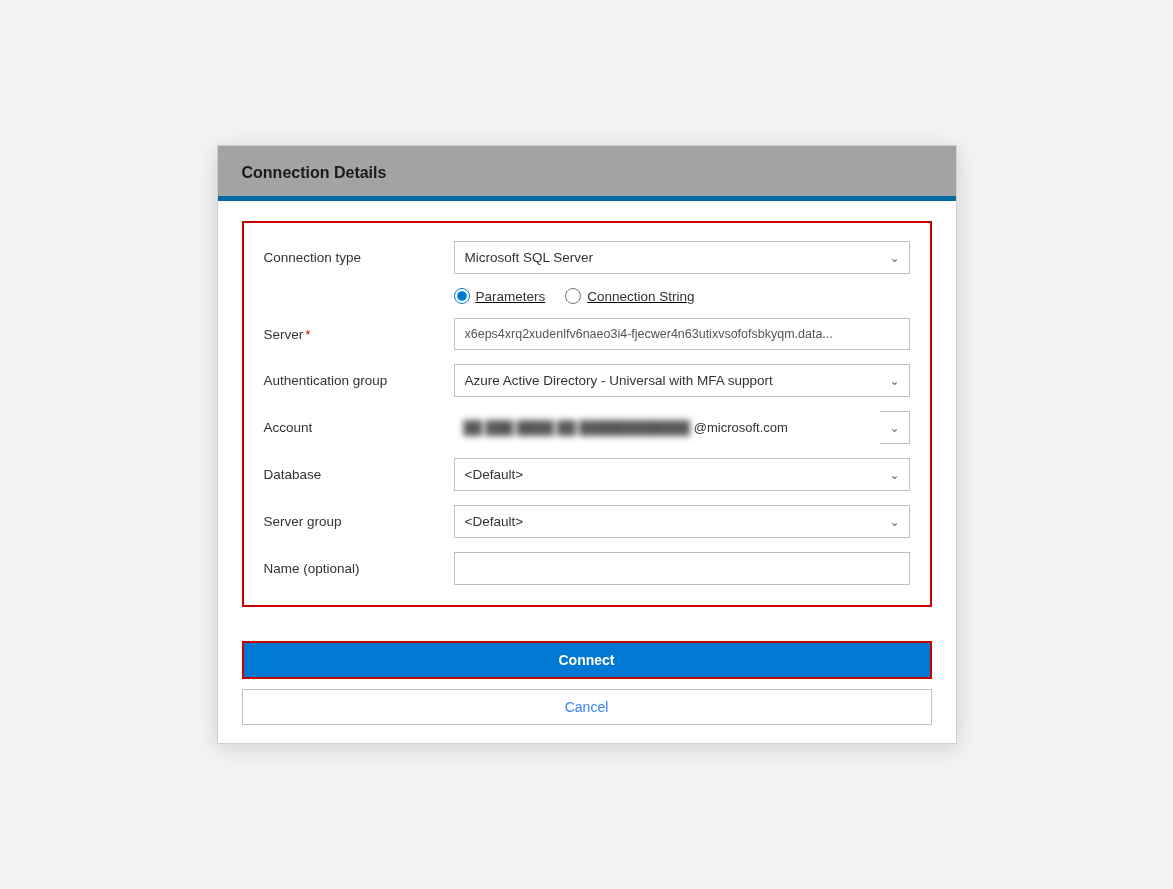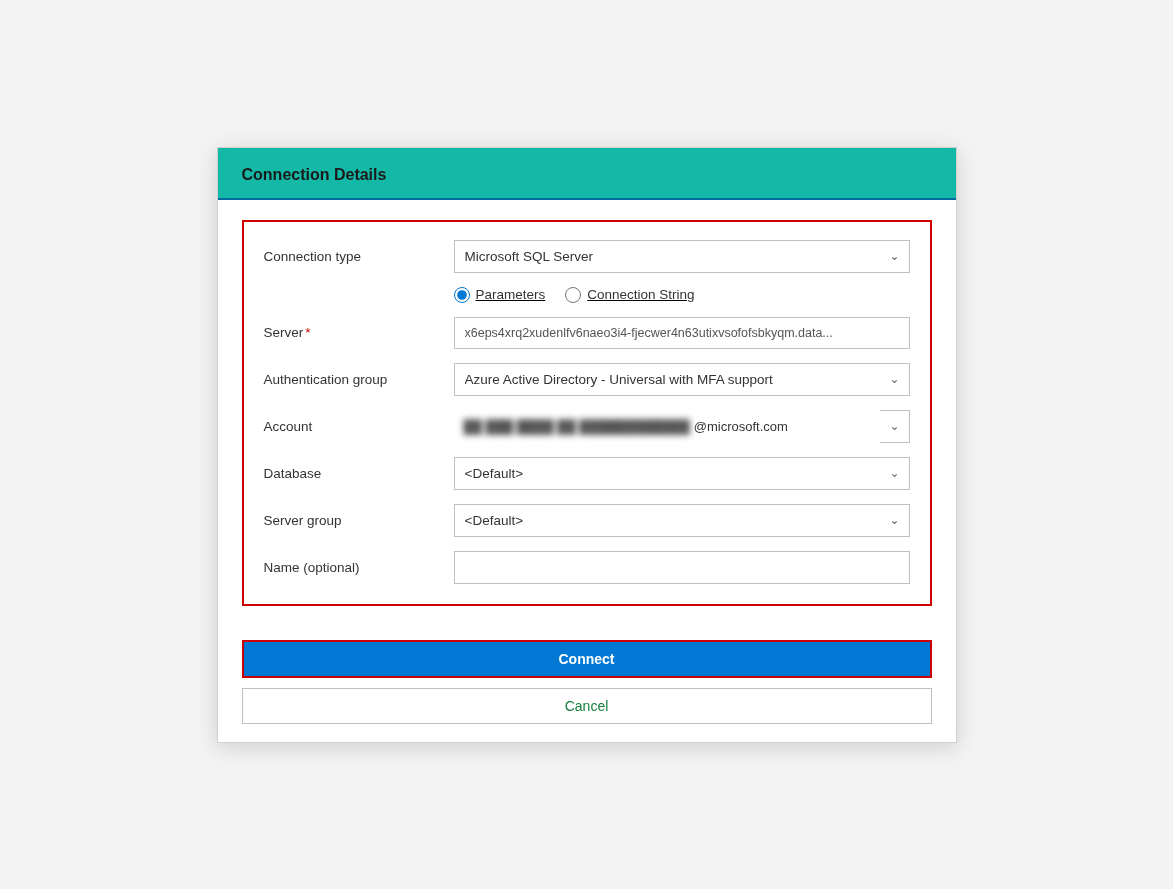--- a/index.html
+++ b/index.html
@@ -20,22 +20,22 @@
 
     .dialog {
       background: #ffffff;
       width: 740px;
       border: 1px solid #d0d0d0;
       box-shadow: 0 4px 20px rgba(0,0,0,0.15);
     }
 
     .dialog-header {
       padding: 18px 24px 14px 24px;
-      border-bottom: 2px solid #0369a1;
-      background: #14b8a6;
+      border-bottom: 5px solid #0369a1;
+      background: #a3a3a3;
     }
 
     .dialog-title {
       font-size: 16px;
       font-weight: 600;
       color: #1a1a1a;
     }
 
     .dialog-body {
       padding: 20px 24px;
@@ -170,21 +170,21 @@
       border: 2px solid #cc0000;
       padding: 9px 32px;
       font-size: 14px;
       font-weight: 600;
       cursor: pointer;
       outline: none;
     }
 
     .cancel-btn {
       background: #ffffff;
-      color: #15803d;
+      color: #3b82f6;
       border: 1px solid #c0c0c0;
       padding: 9px 24px;
       font-size: 14px;
       cursor: pointer;
       outline: none;
     }
 
     .blurred-text {
       filter: blur(3px);
       display: inline-block;

